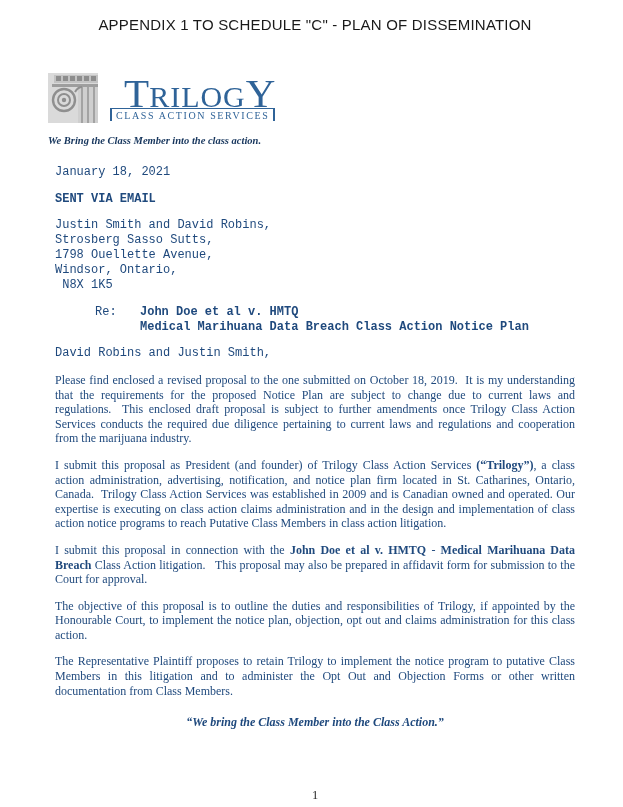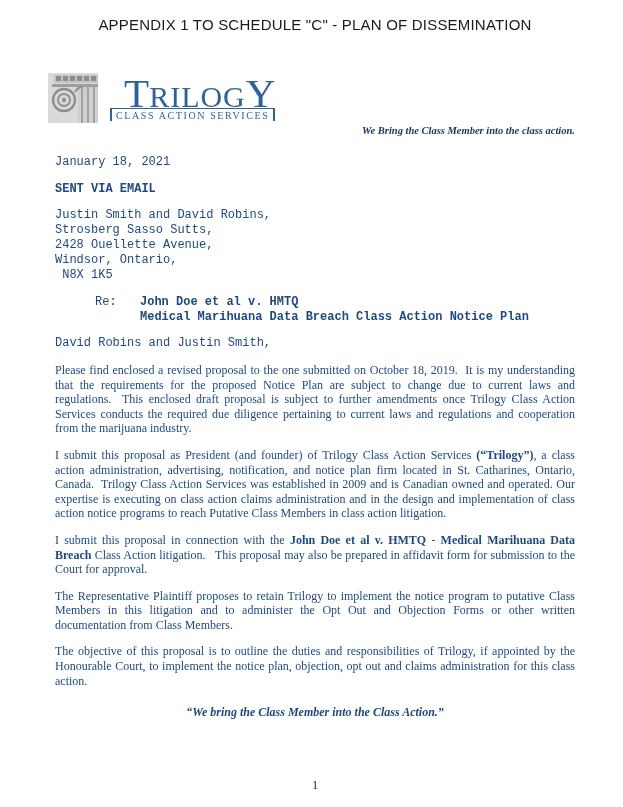--- a/index.html
+++ b/index.html
@@ -37,26 +37,25 @@
     padding: 1px 4px 0 4px;
     border-top: 1.5px solid var(--wordmark-blue, #2F6398);
     border-left: 2px solid var(--wordmark-blue, #2F6398);
     border-right: 2px solid var(--wordmark-blue, #2F6398);
     width: fit-content;
     font-size: 10px;
     letter-spacing: 1.6px;
     line-height: 11px;
   }
   .tagline {
-    margin-top: 2px;
+    margin-top: 12px;
     font-size: 10.5px;
     font-style: italic;
     font-weight: bold;
     color: var(--tagline-navy, #17365D);
-    text-align: right;
   }
   
   .letter {
     margin-top: 19px;
     color: var(--body-text, #1F497D);
     font-size: 12px;
     line-height: 14.6px;
   }
   .block { margin-top: 12px; font-family: Liberation Mono, monospace; }
   .bold { font-weight: bold; }
@@ -124,39 +123,39 @@
 
   <div class="letter">
 
     <div class="block">January 18, 2021</div>
 
     <div class="block bold">SENT VIA EMAIL</div>
 
     <div class="block">
       <div class="addr-line">Justin Smith and David Robins,</div>
       <div class="addr-line">Strosberg Sasso Sutts,</div>
-      <div class="addr-line">2428 Ouellette Avenue,</div>
+      <div class="addr-line">1798 Ouellette Avenue,</div>
       <div class="addr-line">Windsor, Ontario,</div>
       <div class="addr-line"> N8X 1K5</div>
     </div>
 
     <div class="block re">
       <span class="re-label">Re:</span>
       <span class="re-subject">
         <div>John Doe et al v. HMTQ</div>
         <div>Medical Marihuana Data Breach Class Action Notice Plan</div>
       </span>
     </div>
 
     <div class="block">David Robins and Justin Smith,</div>
 
     <p class="para"><span>Please find enclosed a revised proposal to the one submitted on October 18, 2019.  It is my understanding that the requirements for the proposed Notice Plan are subject to change due to current laws and regulations.  This enclosed draft proposal is subject to further amendments once Trilogy Class Action Services conducts the required due diligence pertaining to current laws and regulations and cooperation from the marijuana industry.</span></p>
     <p class="para"><span>I submit this proposal as President (and founder) of Trilogy Class Action Services </span><span style="font-weight: bold;">(“Trilogy”)</span><span>, a class action administration, advertising, notification, and notice plan firm located in St. Catharines, Ontario, Canada.  Trilogy Class Action Services was established in 2009 and is Canadian owned and operated. Our expertise is executing on class action claims administration and in the design and implementation of class action notice programs to reach Putative Class Members in class action litigation.</span></p>
     <p class="para"><span>I submit this proposal in connection with the </span><span style="font-weight: bold;">John Doe et al v. HMTQ</span><span> - </span><span style="font-weight: bold;">Medical Marihuana Data Breach</span><span> Class Action litigation.   This proposal may also be prepared in affidavit form for submission to the Court for approval.</span></p>
+    <p class="para"><span>The objective of this proposal is to outline the duties and responsibilities of Trilogy, if appointed by the Honourable Court, to implement the notice plan, objection, opt out and claims administration for this class action.</span></p>
     <p class="para"><span>The Representative Plaintiff proposes to retain Trilogy to implement the notice program to putative Class Members in this litigation and to administer the Opt Out and Objection Forms or other written documentation from Class Members.</span></p>
-    <p class="para"><span>The objective of this proposal is to outline the duties and responsibilities of Trilogy, if appointed by the Honourable Court, to implement the notice plan, objection, opt out and claims administration for this class action.</span></p>
 
     <div class="quote">“We bring the Class Member into the Class Action.”</div>
 
     <div class="pageno">1</div>
 
   </div>
 </div>
 
 </body></html>

